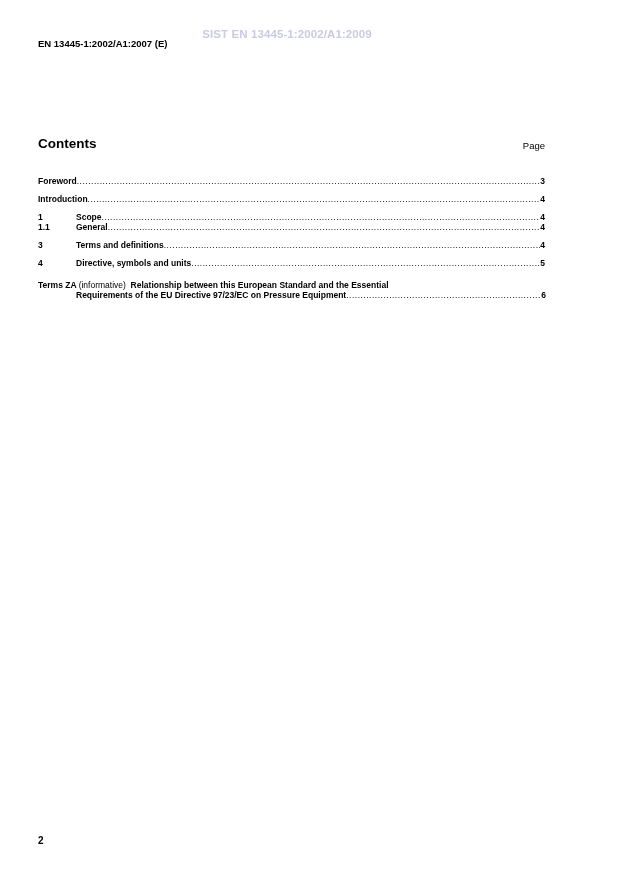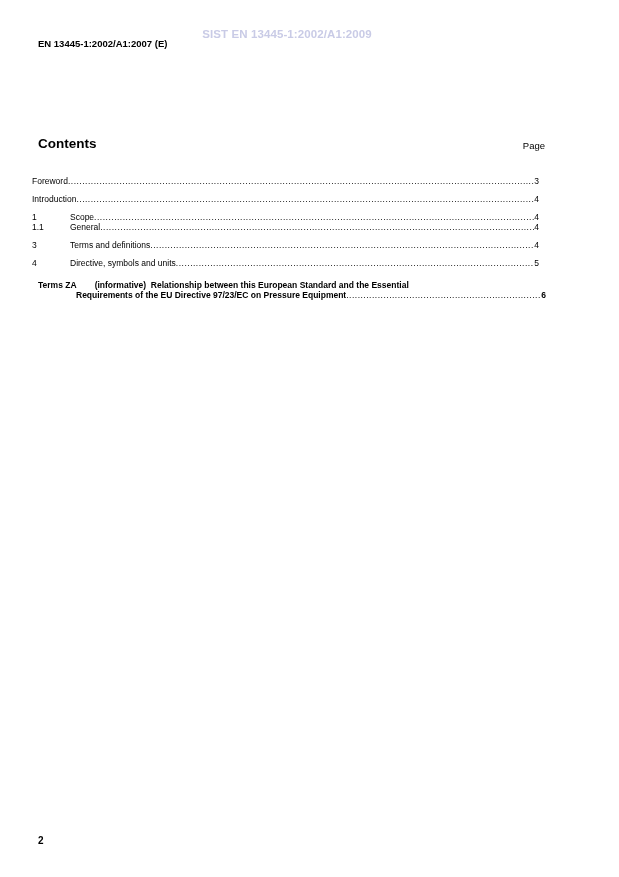--- a/index.html
+++ b/index.html
@@ -43,24 +43,24 @@
     }
     .page-label {
       position: absolute;
       top: 140px;
       right: 74px;
       font-size: 9.5px;
       padding-left: 36px;
     }
     .toc-entry {
       position: absolute;
-      left: 32px;
+      left: 38px;
       width: 507px;
       font-size: 8.5px;
-      font-weight: normal;
+      font-weight: bold;
       display: flex;
       align-items: baseline;
       line-height: 10px;
       height: 10px;
       overflow: hidden;
       white-space: nowrap;
     }
     .toc-num {
       width: 38px;
       flex: 0 0 38px;
@@ -84,22 +84,21 @@
     .annex-line1 {
       position: absolute;
       left: 38px;
       top: 280px;
       font-size: 8.5px;
       font-weight: bold;
       white-space: nowrap;
       line-height: 10px;
     }
     .annex-line1 .informative {
-      font-weight: bold;
-      margin-left: 16px;
+      font-weight: normal;
     }
     .annex-line2 {
       position: absolute;
       left: 76px;
       top: 290px;
       width: 470px;
       font-size: 8.5px;
       font-weight: bold;
       display: flex;
       align-items: baseline;

